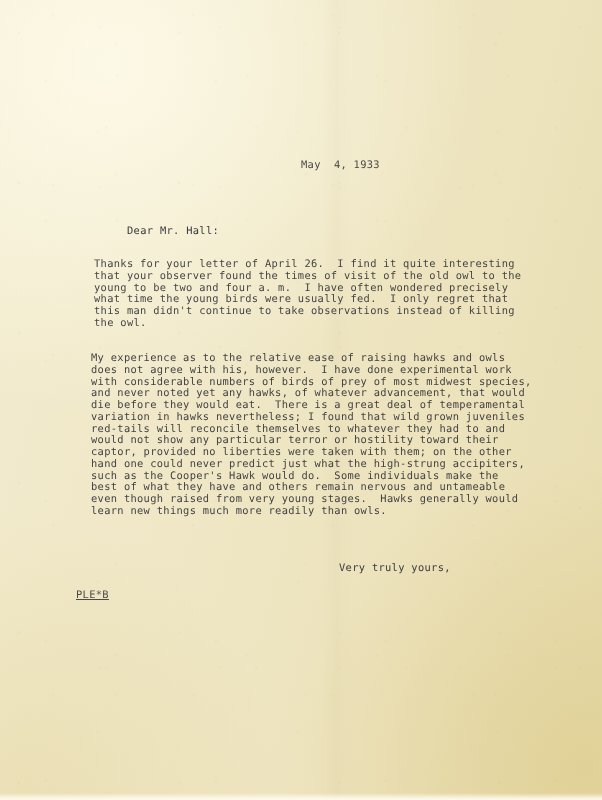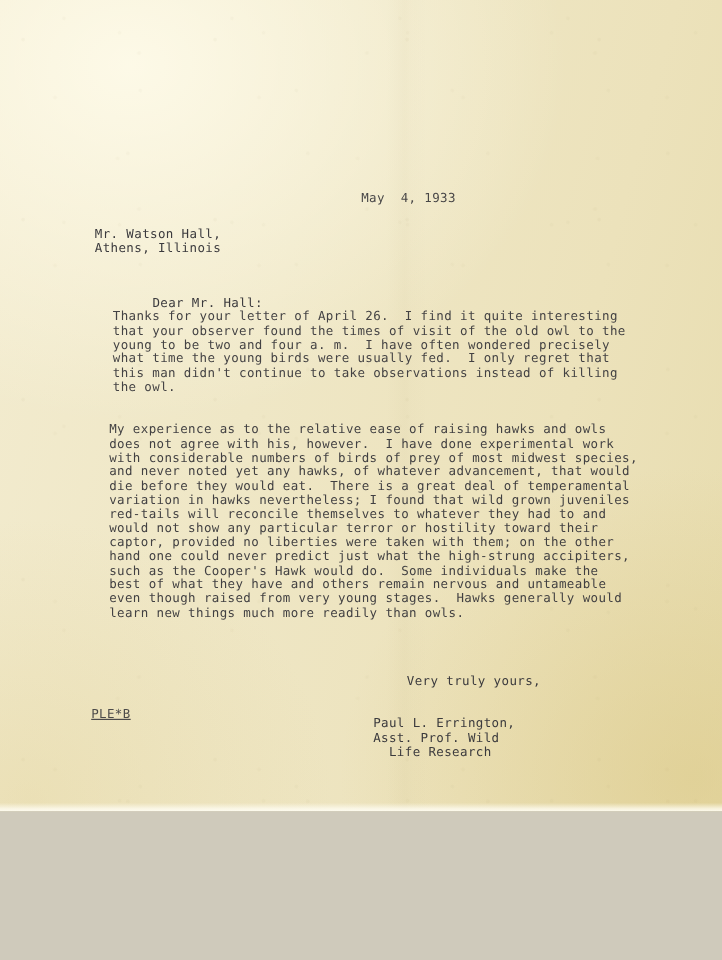--- a/index.html
+++ b/index.html
@@ -8,21 +8,21 @@
     padding: 0;
     background: #cfcabb;
   }
   body {
     font-family: "DejaVu Sans Mono", monospace;
   }
 
   .page {
     position: relative;
     width: 602px;
-    height: 676px;
+    height: 800px;
     overflow: hidden;
     background: #efe6c4;
     background-image:
       
       radial-gradient(ellipse 110% 80% at 18% 8%, rgba(255,252,236,0.85) 0%, rgba(255,252,236,0.0) 55%),
       radial-gradient(ellipse 70% 55% at 96% 96%, rgba(219,200,133,0.55) 0%, rgba(219,200,133,0.0) 70%),
       radial-gradient(ellipse 60% 50% at 4% 99%, rgba(226,210,152,0.40) 0%, rgba(226,210,152,0.0) 70%),
       linear-gradient(105deg, #f3ecd0 0%, #efe7c6 38%, #ece2bb 72%, #e7dcae 100%);
   }
 
@@ -80,21 +80,21 @@
     text-rendering: geometricPrecision;
   }
 
   .blk {
     position: absolute;
     white-space: pre;
   }
 
   .date       { left: 301px; top: 160px; }
   .addressee  { left: 79px;  top: 190px; }
-  .salutation { left: 79px;  top: 248px; padding-left: 48px; }
+  .salutation { left: 79px;  top: 226px; padding-left: 48px; }
   .para-1     { left: 94px;  top: 259px; }
   .para-2     { left: 79px;  top: 353px; }
   .para-3     { left: 79px;  top: 529px; }
   .closing    { left: 327px; top: 563px; margin-left: 12px; }
   .initials   { left: 76px;  top: 590px; text-decoration: underline; }
   .signature  { left: 311px; top: 598px; }
 
   
   .para-1 { opacity: .95; }
   .para-2 { opacity: .96; margin-left: 12px; }
@@ -107,22 +107,20 @@
 
 <div class="page">
 
   <div class="paper-grain"></div>
   <div class="crease"></div>
 
   <div class="letter">
 
     <div class="blk date">May  4, 1933</div>
 
-    <div class="blk addressee">Mr. Watson Hall,
-Athens, Illinois</div>
 
     <div class="blk salutation">Dear Mr. Hall:</div>
 
     <div class="blk para-1">Thanks for your letter of April 26.  I find it quite interesting
 that your observer found the times of visit of the old owl to the
 young to be two and four a. m.  I have often wondered precisely
 what time the young birds were usually fed.  I only regret that
 this man didn't continue to take observations instead of killing
 the owl.</div>
 
@@ -139,20 +137,17 @@
 such as the Cooper's Hawk would do.  Some individuals make the
 best of what they have and others remain nervous and untameable
 even though raised from very young stages.  Hawks generally would
 learn new things much more readily than owls.</div>
 
 
     <div class="blk closing">Very truly yours,</div>
 
     <div class="blk initials">PLE*B</div>
 
-    <div class="blk signature">Paul L. Errington,
-Asst. Prof. Wild
-  Life Research</div>
 
   </div>
 
   <div class="bottom-edge"></div>
 </div>
 
 </body></html>

